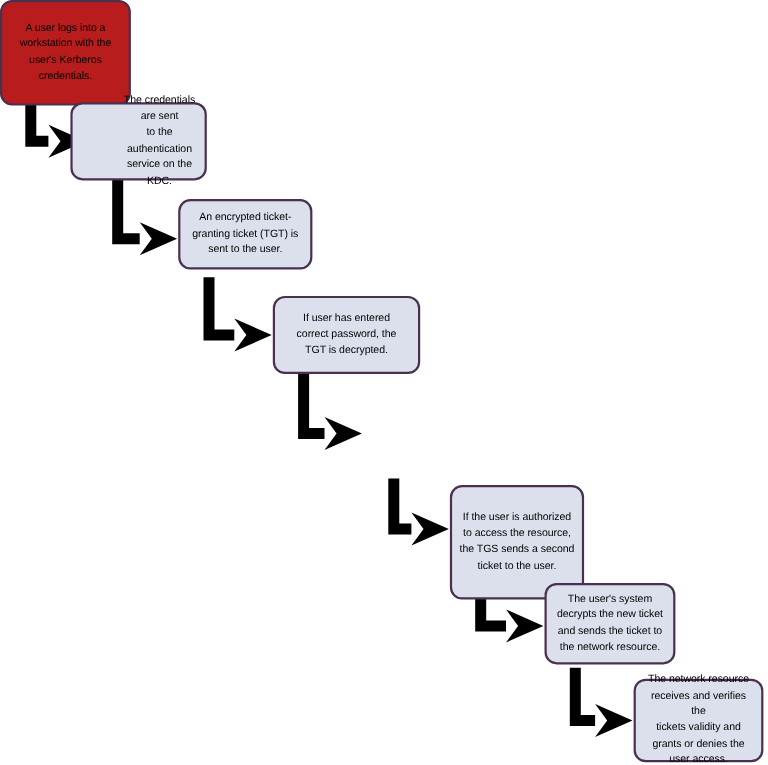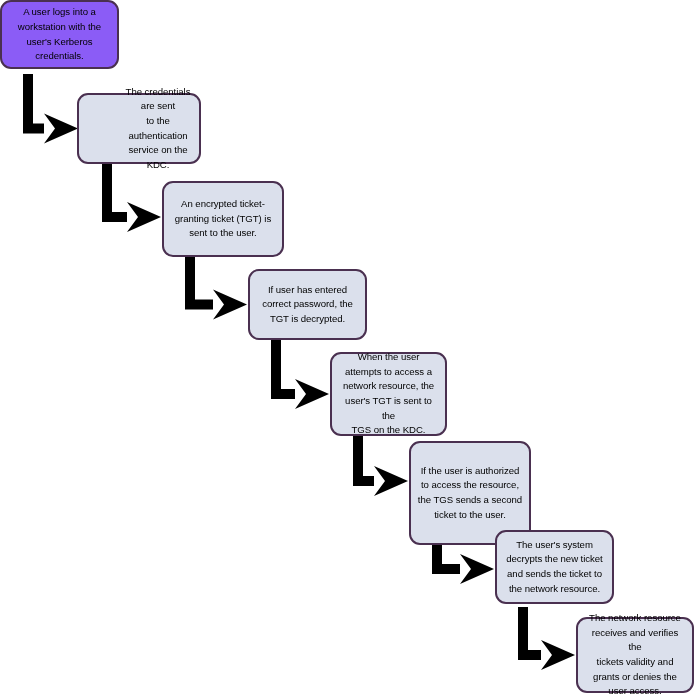--- a/index.html
+++ b/index.html
@@ -71,47 +71,40 @@
       </g>
       <g>
         <path d="M 432 520 L 432 574 L 460 574 L 460 564 L 442 564 L 442 520 Z" fill="#000000"></path>
         <path d="M 494 569 L 460 554 L 471 569 L 460 584 Z" fill="#000000"></path>
       </g>
       <g>
         <path d="M 518 607 L 518 660 L 541 660 L 541 650 L 528 650 L 528 607 Z" fill="#000000"></path>
         <path d="M 575 655 L 541 640 L 552 655 L 541 670 Z" fill="#000000"></path>
       </g>
     </svg>
-<div class="node" style="left: 0px; top: 0px; width: 119px; height: 69px; background: #8b5cf6; border-color: rgb(74, 48, 80);">
+<div class="node" style="left: 0px; top: 0px; width: 119px; height: 96px; background: #b91c1c; border-color: rgb(74, 48, 80);">
       <div class="node-label" style="color: rgb(0, 0, 0);">A user logs into a
 workstation with the
 user's Kerberos
 credentials.</div>
     </div>
-    <div class="node" style="left: 77px; top: 93px; width: 124px; height: 71px; background: rgb(219, 224, 236); border-color: rgb(74, 48, 80); padding-left: 44px;">
+    <div class="node" style="left: 64px; top: 93px; width: 124px; height: 71px; background: rgb(219, 224, 236); border-color: rgb(74, 48, 80); padding-left: 44px;">
       <div class="node-label" style="color: rgb(0, 0, 0);">The credentials are sent
 to the authentication
 service on the KDC.</div>
     </div>
-    <div class="node" style="left: 162px; top: 181px; width: 122px; height: 76px; background: rgb(219, 224, 236); border-color: rgb(74, 48, 80);">
+    <div class="node" style="left: 162px; top: 181px; width: 122px; height: 64px; background: rgb(219, 224, 236); border-color: rgb(74, 48, 80);">
       <div class="node-label" style="color: rgb(0, 0, 0);">An encrypted ticket-
 granting ticket (TGT) is
 sent to the user.</div>
     </div>
-    <div class="node" style="left: 248px; top: 269px; width: 119px; height: 71px; background: rgb(219, 224, 236); border-color: rgb(74, 48, 80);">
+    <div class="node" style="left: 248px; top: 269px; width: 134px; height: 71px; background: rgb(219, 224, 236); border-color: rgb(74, 48, 80);">
       <div class="node-label" style="color: rgb(0, 0, 0);">If user has entered
 correct password, the
 TGT is decrypted.</div>
-    </div>
-    <div class="node" style="left: 330px; top: 352px; width: 117px; height: 84px; background: rgb(219, 224, 236); border-color: rgb(74, 48, 80);">
-      <div class="node-label" style="color: rgb(0, 0, 0);">When the user
-attempts to access a
-network resource, the
-user's TGT is sent to the
-TGS on the KDC.</div>
     </div>
     <div class="node" style="left: 409px; top: 441px; width: 122px; height: 104px; background: rgb(219, 224, 236); border-color: rgb(74, 48, 80);">
       <div class="node-label" style="color: rgb(0, 0, 0);">If the user is authorized
 to access the resource,
 the TGS sends a second
 ticket to the user.</div>
     </div>
     <div class="node" style="left: 495px; top: 530px; width: 119px; height: 74px; background: rgb(219, 224, 236); border-color: rgb(74, 48, 80);">
       <div class="node-label" style="color: rgb(0, 0, 0);">The user's system
 decrypts the new ticket

